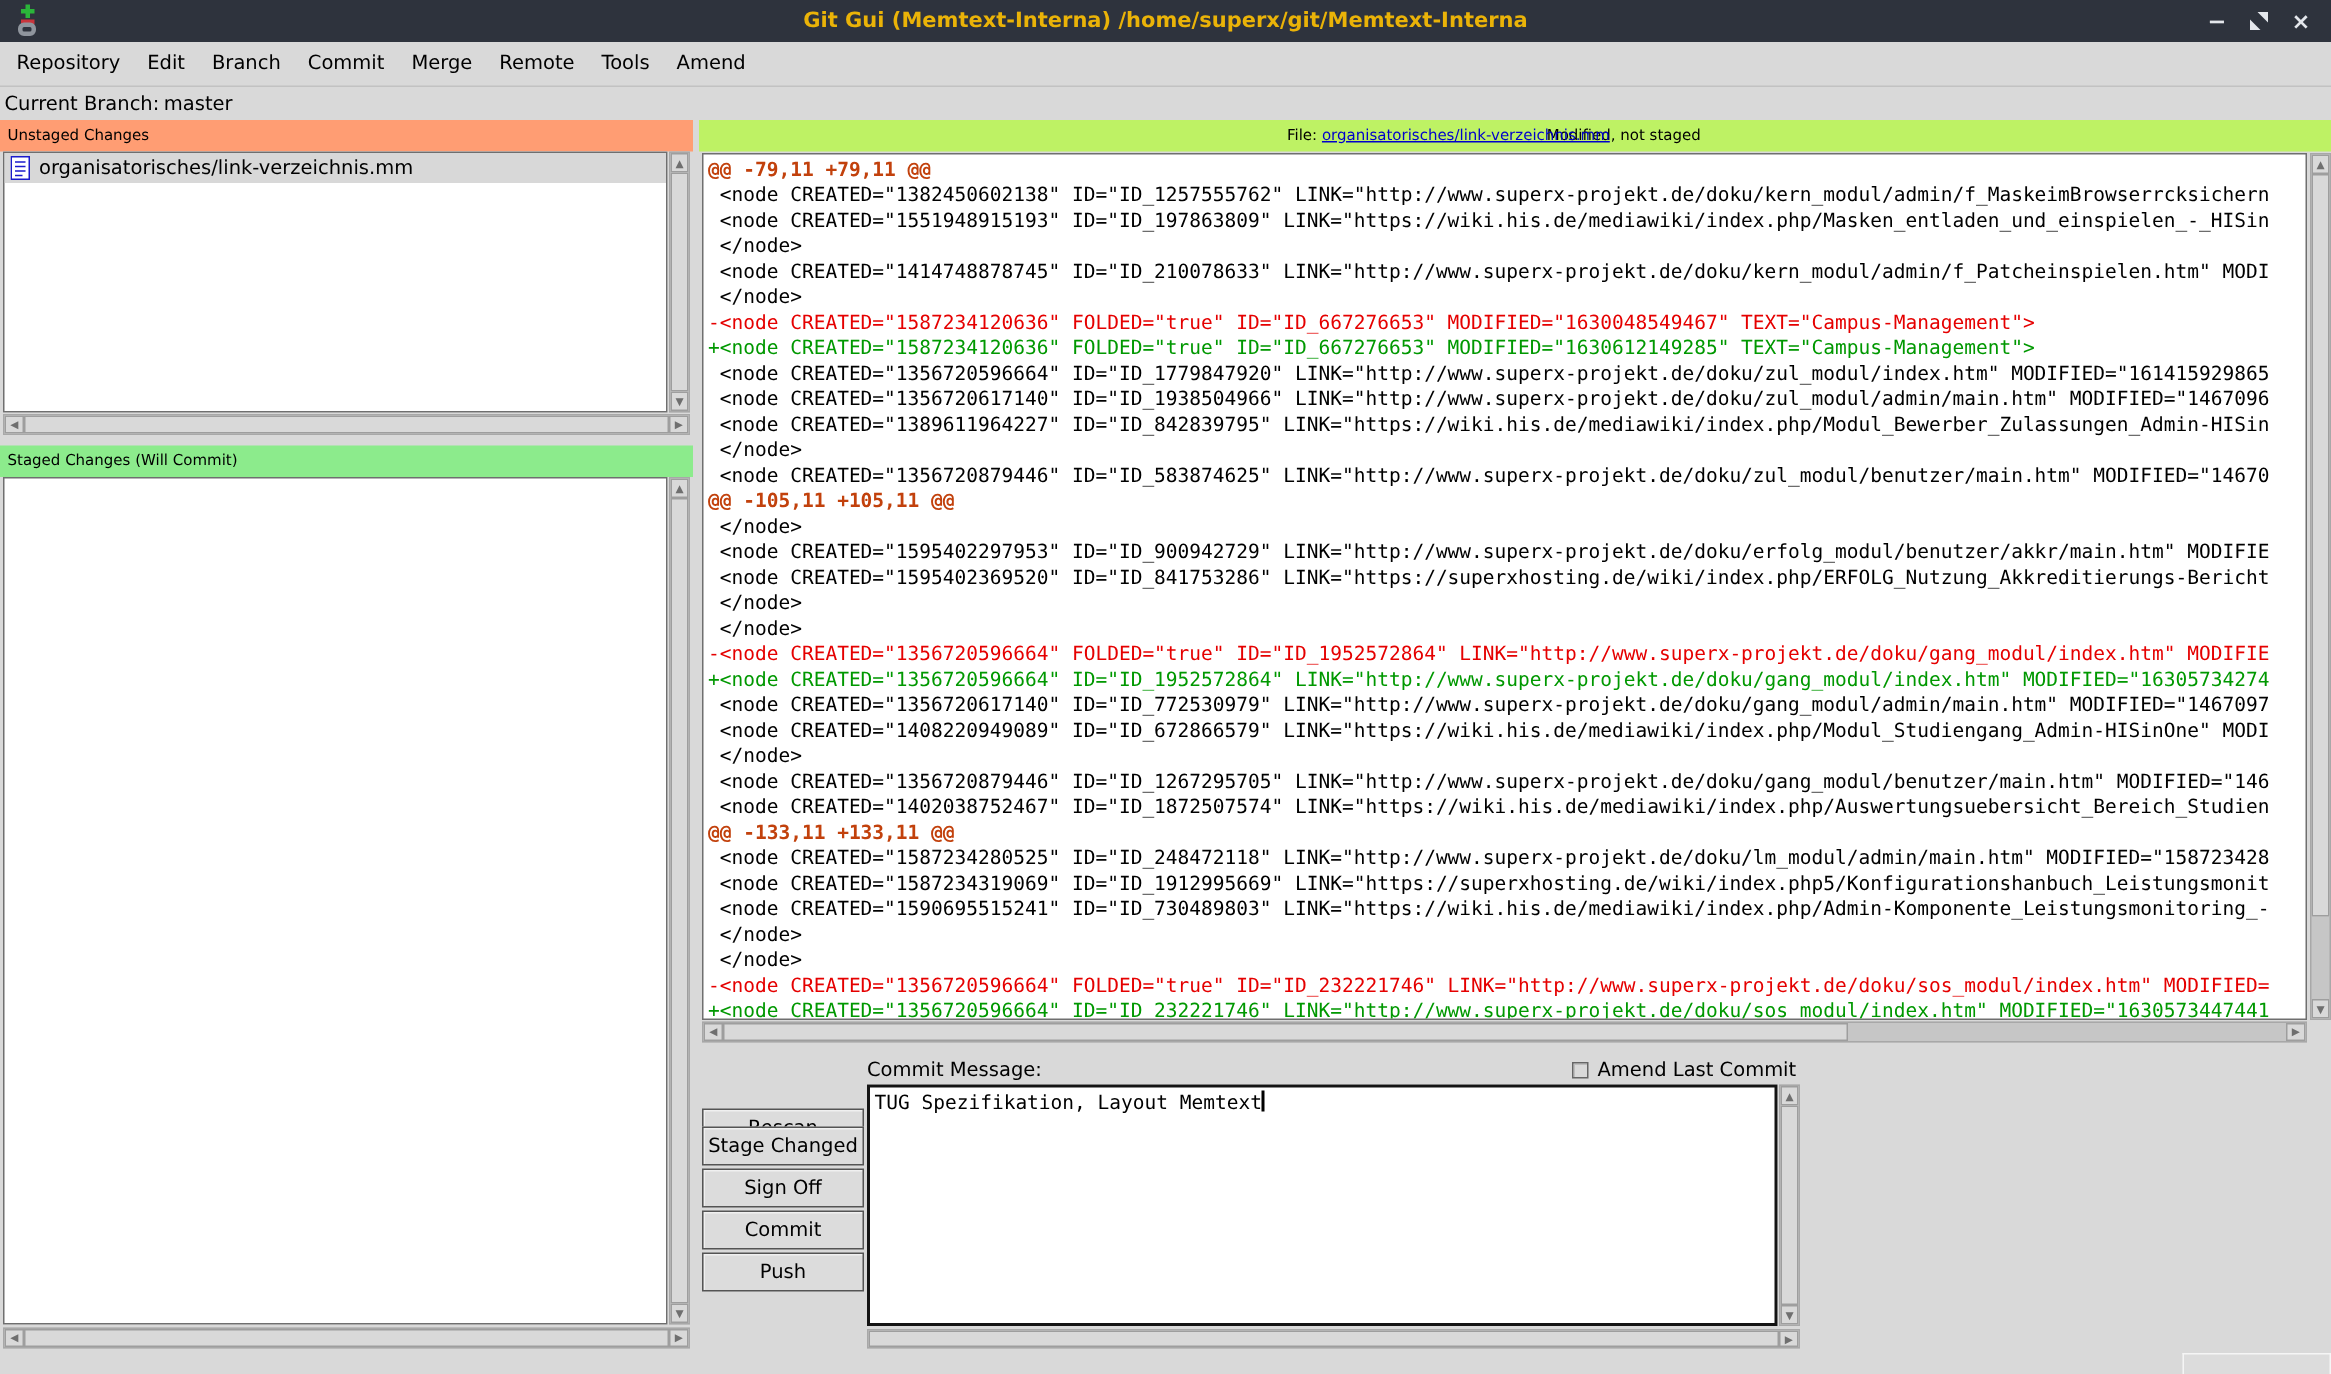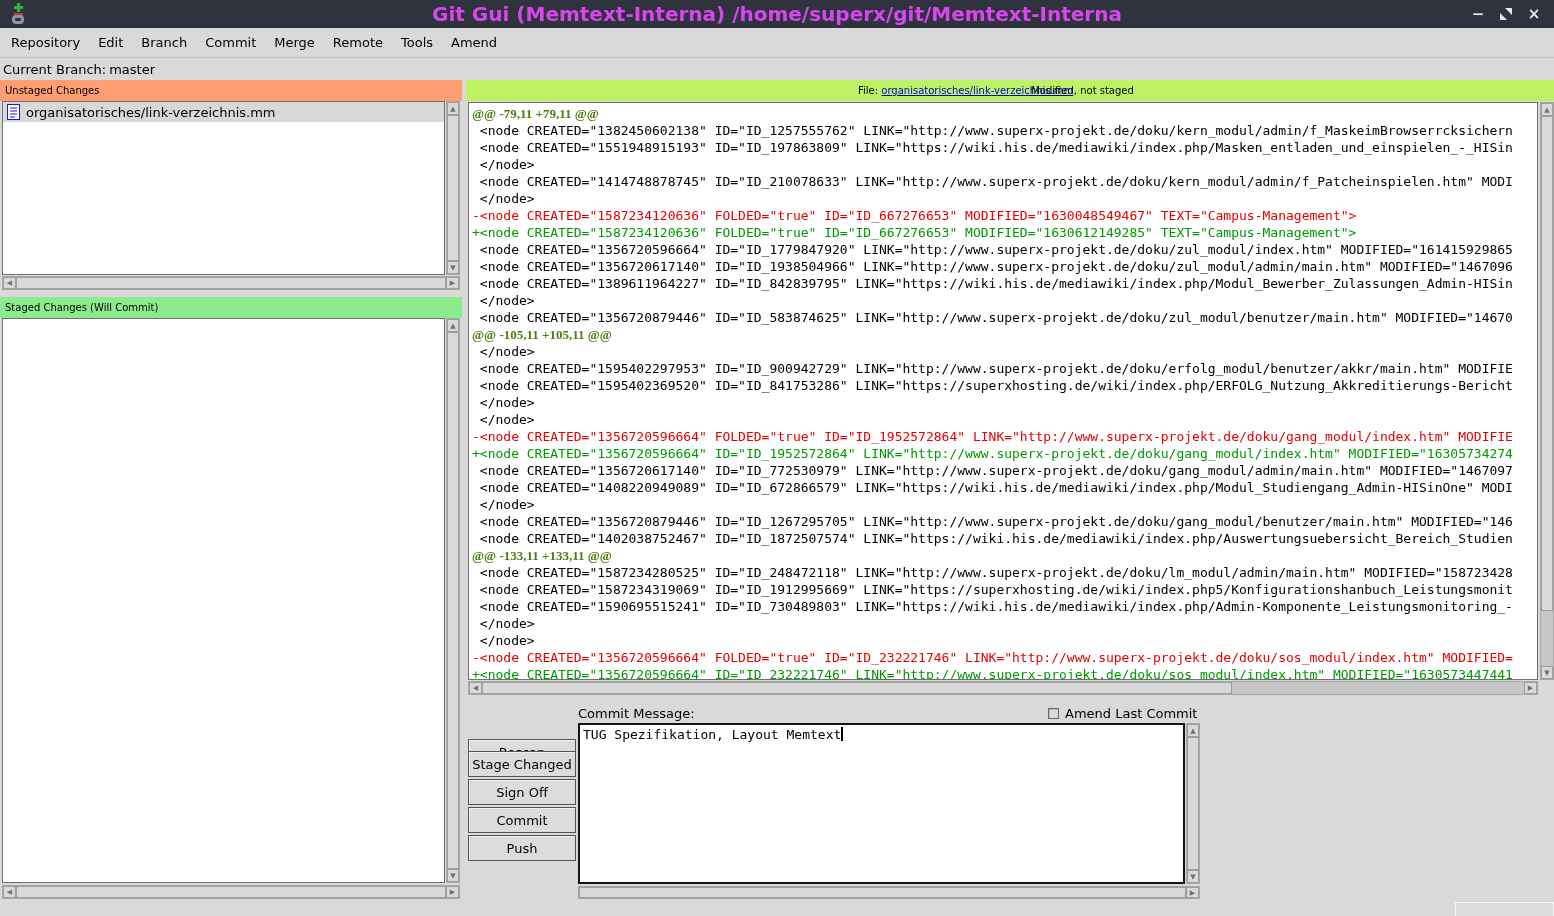--- a/index.html
+++ b/index.html
@@ -4,21 +4,21 @@
 <style>
   * { box-sizing: border-box; margin: 0; padding: 0; }
   html,body { width:1554px; height:916px; overflow:hidden; }
   body { font-family:"DejaVu Sans", sans-serif; font-size:13px; color:#000; background:#d9d9d9; }
   #win { position:relative; width:1554px; height:916px; background:#d9d9d9; }
   .abs { position:absolute; }
 
   
   .titlebar { position:absolute; left:0; top:0; width:1554px; height:28px; background:#2e333d; }
   .title { position:absolute; left:0; right:0; top:0; height:28px; line-height:28px; text-align:center;
-           color:#d946ef; font-weight:bold; font-size:20px; }
+           color:#eab308; font-weight:bold; font-size:14px; }
   .app-icon { position:absolute; left:9px; top:3px; width:20px; height:22px; }
   .gi-plusv { position:absolute; left:8px; top:0; width:3px; height:9px; background:#2bb53a; }
   .gi-plush { position:absolute; left:5px; top:3px; width:9px; height:3px; background:#2bb53a; }
   .gi-minus { position:absolute; left:5px; top:10px; width:9px; height:3px; background:#c9353c; }
   .gi-body  { position:absolute; left:3px; top:12px; width:12px; height:9px; border:3px solid #8f959d; border-radius:4px; }
   .win-controls { position:absolute; right:12px; top:0; height:28px; display:flex; gap:12px; align-items:center; }
   .wbtn { width:16px; height:16px; display:flex; align-items:center; justify-content:center;
           color:#e4e7ec; font-size:15px; font-weight:bold; }
   .maxi { position:relative; }
   .maxi::before { content:""; position:absolute; top:2px; right:2px; width:0; height:0;
@@ -44,21 +44,21 @@
   
   .listbox { position:absolute; background:#fff; border:1px solid #6f6f6f; overflow:hidden; }
   #unstaged-list { left:2px; top:101px; width:443px; height:174px; }
   #staged-list   { left:2px; top:318px; width:443px; height:565px; }
   .file-row { display:flex; align-items:center; gap:6px; height:20px; padding-left:4px; background:#d8d8d8; }
 
   
   #diff-box { left:468px; top:102px; width:1070px; height:578px; padding:2px 0 0 3px;
               font-family:"DejaVu Sans Mono", monospace; font-size:13px; line-height:17px; white-space:pre; }
   .dline { height:17px; }
-  .dline.hunk { color:#4d7c0f; font-weight:bold;font-family:Liberation Serif, serif; }
+  .dline.hunk { color:#c2410c; font-weight:bold; }
   .dline.del  { color:#e50000; }
   .dline.add  { color:#009800; }
 
   
   .sb { position:absolute; display:flex; background:#c6c6c6; border:1px solid #a8a8a8; }
   .sb-v { flex-direction:column; width:14px; }
   .sb-h { flex-direction:row; height:14px; }
   .sb-btn { flex:0 0 13px; background:#d9d9d9; border:1px solid #9e9e9e; color:#6f6f6f;
             font-size:7px; display:flex; align-items:center; justify-content:center; }
   .sb-track { flex:1 1 auto; position:relative; }

